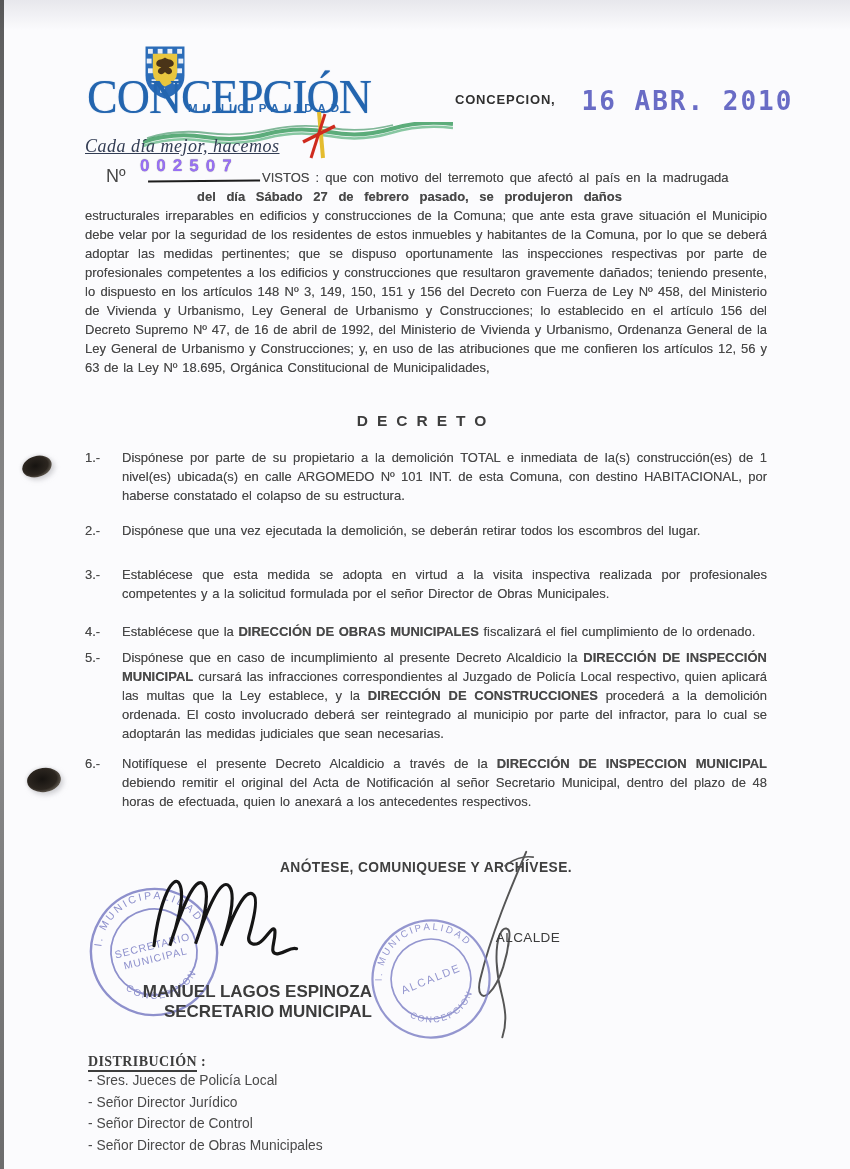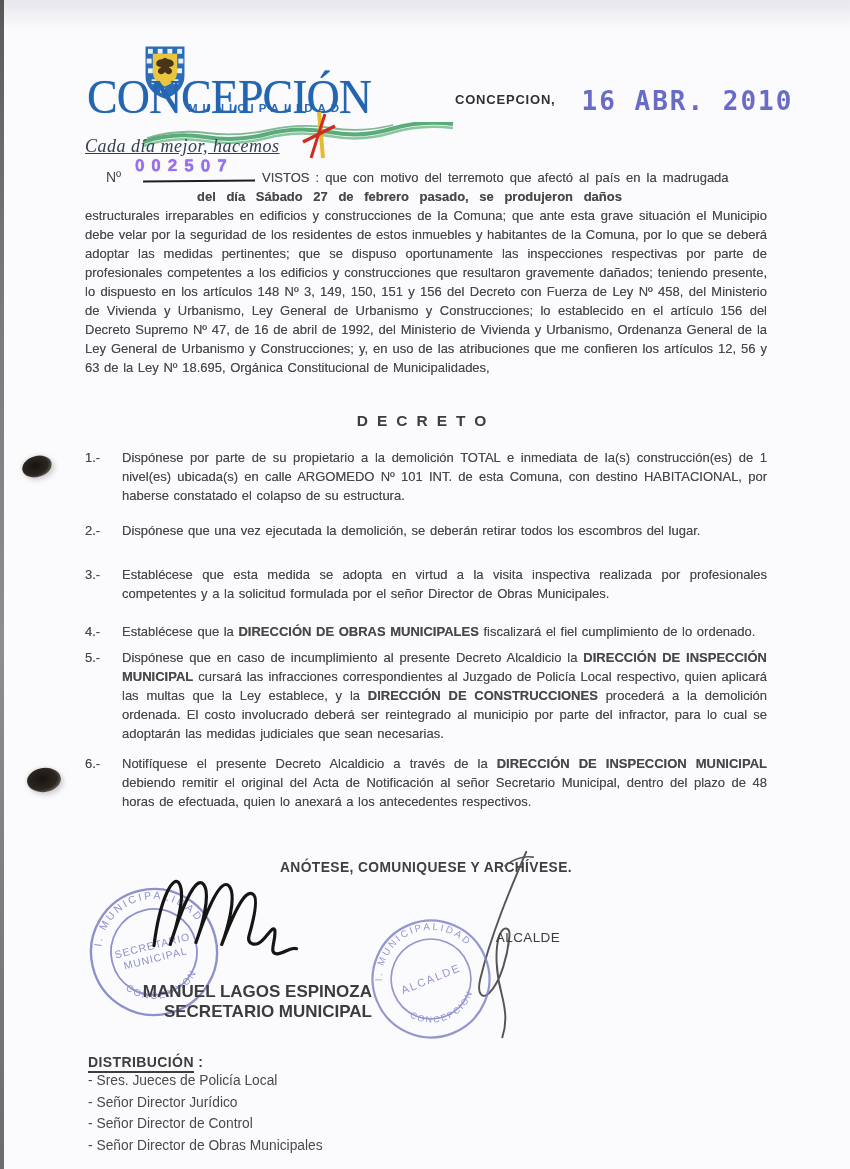--- a/index.html
+++ b/index.html
@@ -50,21 +50,21 @@
 
   
   .dateline{position:absolute;left:455px;top:54px;margin-top:32px;}
   .place{font-size:13px;font-weight:bold;color:#303030;letter-spacing:.8px;vertical-align:6px;}
   .datestamp{
     font-family:"DejaVu Sans Mono","Liberation Mono",monospace;
     font-size:26px;font-weight:bold;color:#5a5dc0;letter-spacing:2px;
     margin-left:26px;opacity:.9;
   }
   .numline{position:absolute;left:106px;top:164px;}
-  .nlabel{font-size:14px;color:#474747;margin-top:44px;}
+  .nlabel{font-size:18px;color:#474747;margin-top:44px;}
   .nunderline{
     display:inline-block;position:relative;width:112px;margin-left:22px;
     border-bottom:2.5px solid #1d1d1d;height:16px;transform:rotate(-.6deg);
   }
   .nstamp{
     position:absolute;left:-8px;bottom:4px;white-space:nowrap;
     font-family:Liberation Sans, sans-serif;
     font-size:17px;font-weight:bold;letter-spacing:7px;color:#8b5cf6;
     opacity:.88;transform:rotate(.8deg);text-shadow:0 0 1px #5a5a5a;
   }
@@ -104,21 +104,21 @@
   .sig-right{position:absolute;left:452px;top:838px;}
   .stamp-right{position:absolute;left:368px;top:916px;transform:rotate(-22deg);opacity:.8;}
   .name-right{
     position:absolute;left:428px;top:928px;width:200px;text-align:center;
     font-size:13.5px;line-height:20px;color:#3c3c3c;letter-spacing:.4px;
   }
 
   
   .distribution{position:absolute;left:88px;top:1054px;}
   .dist-title{
-    font-size:14px;font-weight:bold;color:#3d3d3d;letter-spacing:.4px;
+    font-size:14px;font-weight:bold;color:#3d3d3d;letter-spacing:.4px;font-family:Liberation Serif, serif;
   }
   .dist-title .u{border-bottom:2px solid #3d3d3d;padding-bottom:1px;}
   .dist-item{font-size:13.8px;line-height:21.5px;color:#4a4a4a;}
   .dist-item:first-of-type{margin-top:4px;}
 
   svg text{font-family:"Liberation Sans","DejaVu Sans",sans-serif;}
 </style>
 </head>
 <body>
 

